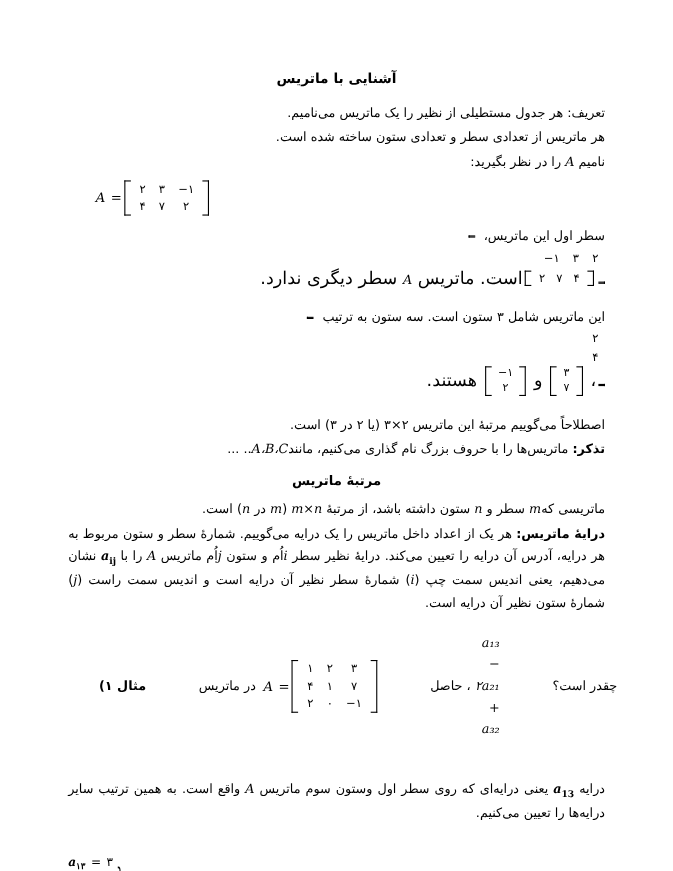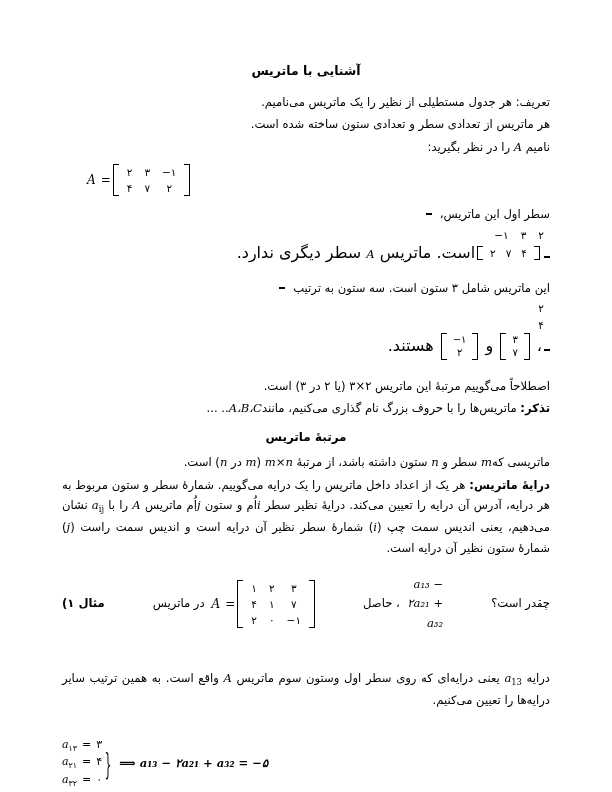--- a/index.html
+++ b/index.html
@@ -60,20 +60,21 @@
     font-size: 11.6px;
     direction: ltr;
     unicode-bidi: isolate;
   }
   .mi-sub {
     font-family: "DejaVu Serif", "Liberation Serif", serif;
     font-style: italic;
     direction: ltr;
     unicode-bidi: isolate;
     white-space: nowrap;
+    font-weight: bold;
   }
   .mi-sub sub {
     font-style: normal;
     font-size: 0.72em;
   }
 
   
   .matrix-wrap {
     direction: ltr;
     unicode-bidi: isolate;
@@ -141,21 +142,21 @@
   .example-row {
     display: flex;
     flex-direction: row-reverse;
     align-items: center;
     justify-content: flex-start;
     gap: 4px;
     margin: 16px 0 4px 0;
     font-size: 11.6px;
     line-height: 1.7;
   }
-  .example-row .ex-label { font-weight: bold; white-space: nowrap; }
+  .example-row .ex-label { font-weight: bold; white-space: nowrap; margin-left: 28px; }
   .example-row .ex-text { white-space: nowrap; margin-left: 44px; }
 
   
   .system-block {
     direction: ltr;
     text-align: left;
     margin-top: 26px;
     display: flex;
     align-items: center;
     gap: 2px;

